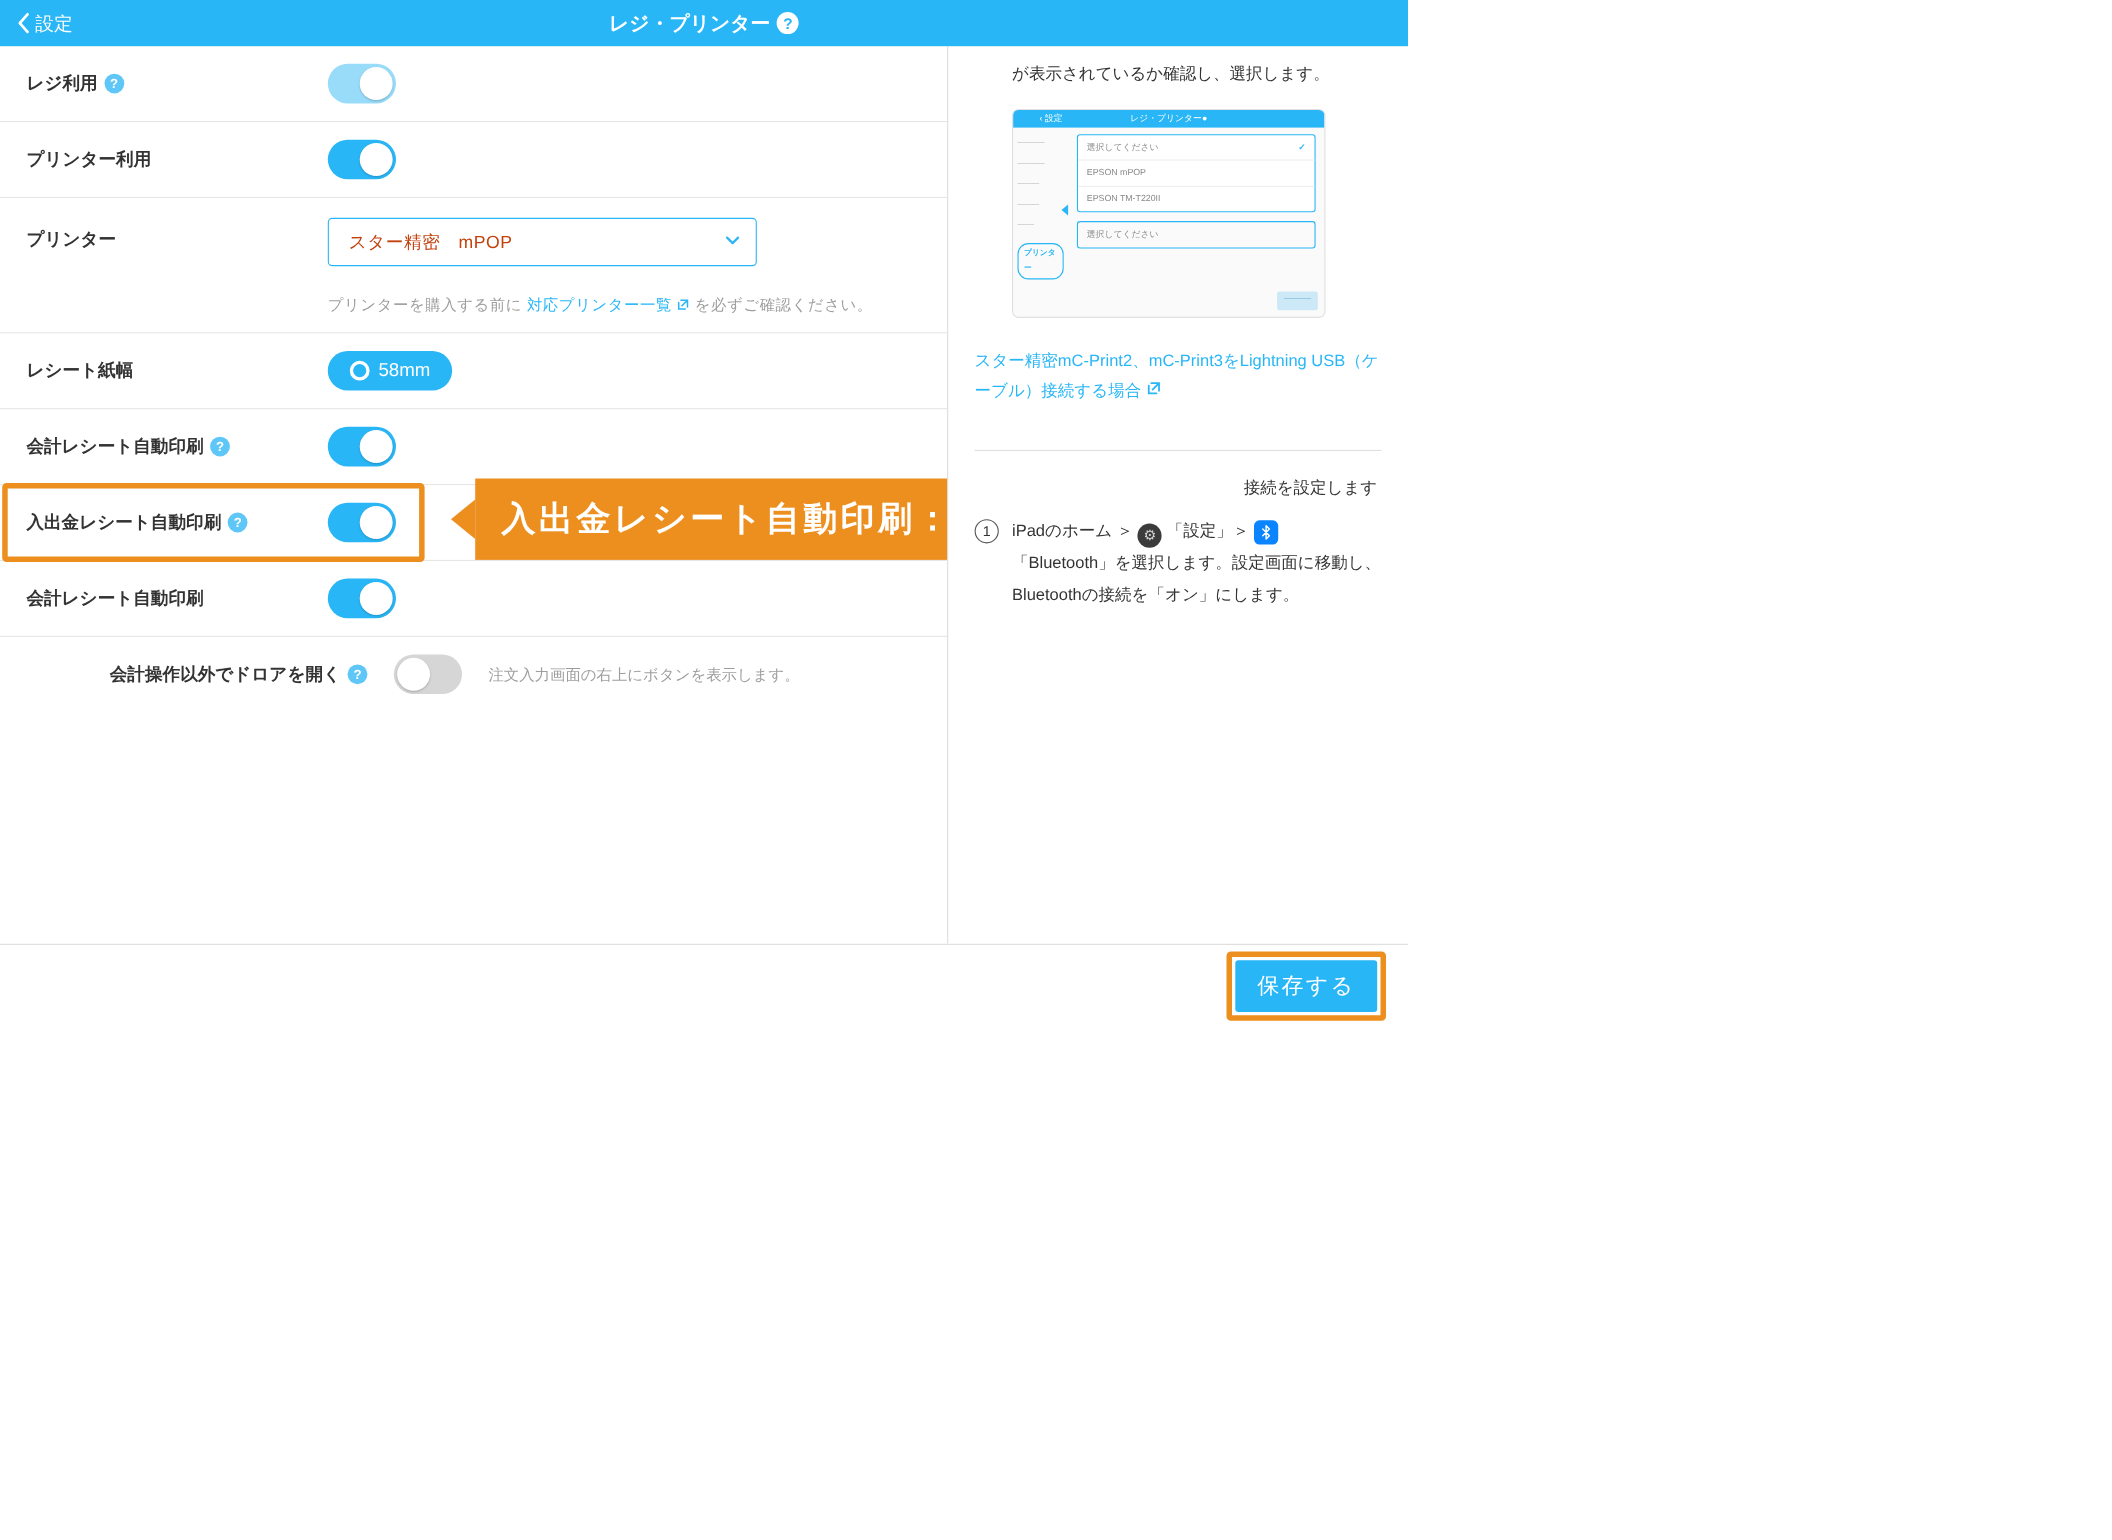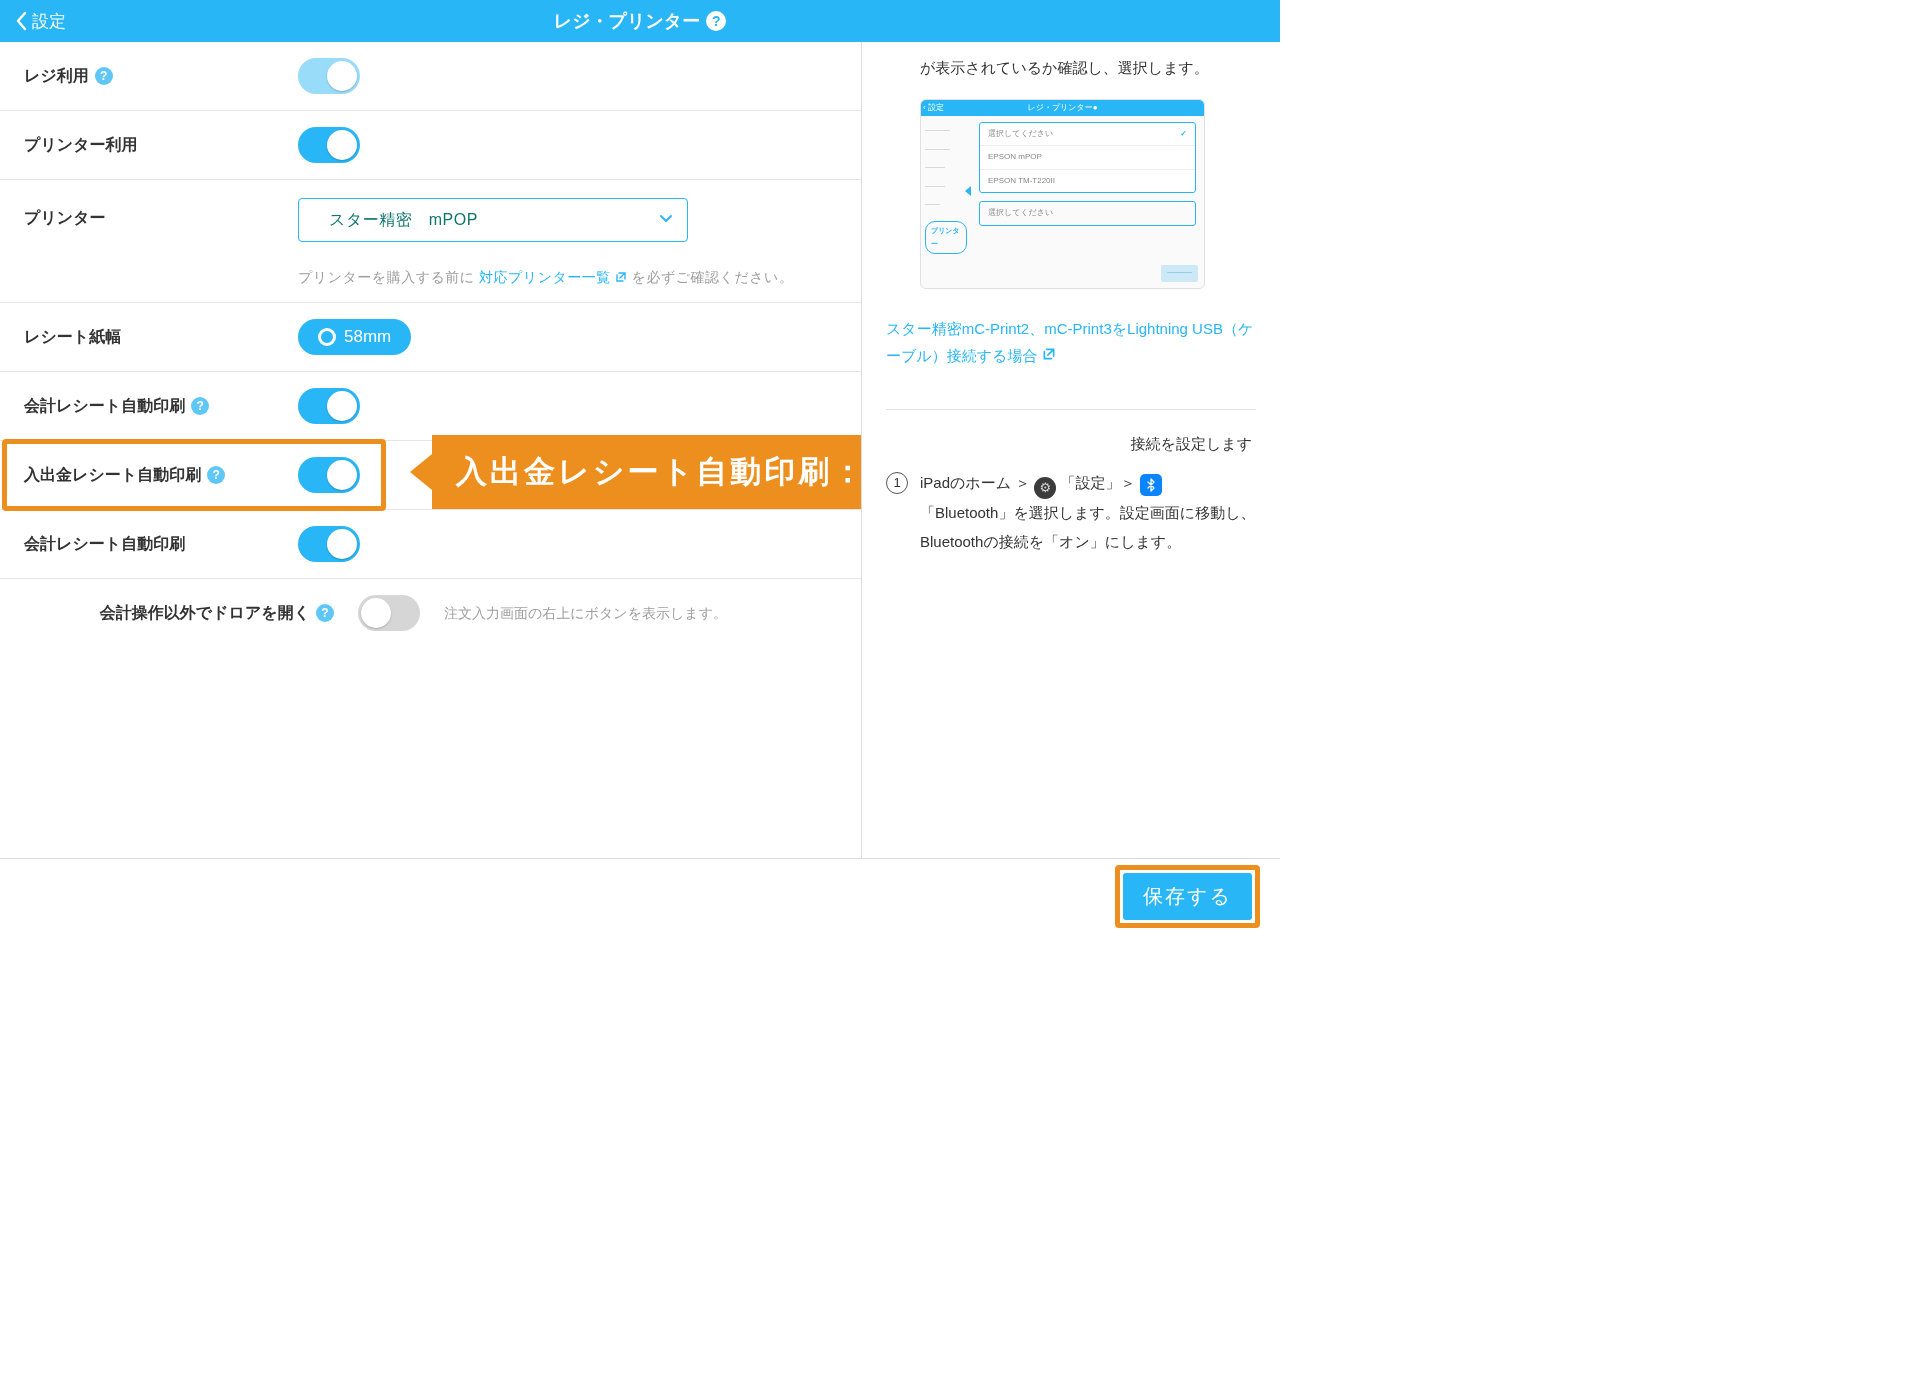--- a/index.html
+++ b/index.html
@@ -26,21 +26,21 @@
   .row.indent .lbl { padding-left: 40px; font-weight:600;justify-content:flex-end; }
 
   
   .toggle { width: 62px; height: 36px; border-radius: 18px; background: #d6d6d6; position: relative; cursor:pointer; flex:none; }
   .toggle .knob { position:absolute; width:30px; height:30px; border-radius:50%; background:#fff; top:3px; left:3px; box-shadow:0 1px 2px rgba(0,0,0,.2); }
   .toggle.on { background:#29b6f6; }
   .toggle.on .knob { left:auto; right:3px; }
   .toggle.light.on { background:#99dcfa; }
 
   
-  .select { width: 390px; height: 44px; border:1px solid #29b6f6; border-radius:4px; display:flex; align-items:center; padding:0 30px; color:#0f766e; font-size:16px; position:relative; cursor:pointer; letter-spacing: .5px;}
+  .select { width: 390px; height: 44px; border:1px solid #29b6f6; border-radius:4px; display:flex; align-items:center; padding:0 18px; color:#c2410c; font-size:16px; position:relative; cursor:pointer; letter-spacing: .5px;}
   .select .caret { position:absolute; right:14px; color:#29b6f6; }
   .printer-note { margin-top:24px; font-size:14px; color:#9e9e9e; letter-spacing:.5px; line-height:1.6; max-width: 520px;}
   .printer-note a { color:#29b6f6; text-decoration:none; }
 
   
   .pill { display:inline-flex; align-items:center; gap:8px; background:#29b6f6; color:#fff; border-radius:22px; padding: 8px 20px; font-size:17px; font-weight:500; }
   .pill .radio { width:18px; height:18px; border:3px solid #fff; border-radius:50%; }
 
   
   .hl-box { position:relative; }
@@ -57,21 +57,21 @@
   .right hr { border:none; border-top:1px solid #e0e0e0; margin: 40px 0 20px; }
   .right .step { display:flex; gap:12px; align-items:flex-start; margin-top:12px;}
   .right .step .num { width:22px; height:22px; border:1px solid #555; border-radius:50%; display:flex; align-items:center; justify-content:center; font-size:13px; flex:none; margin-top:3px;}
   .right .step .txt { line-height:1.9; }
   .badge-round { display:inline-flex; width:22px; height:22px; border-radius:50%; background:#3b3b3b; color:#d0d0d0; align-items:center; justify-content:center; font-size:13px; vertical-align:-4px;}
   .badge-bt { display:inline-flex; width:22px; height:22px; border-radius:5px; background:#0a84ff; color:#fff; align-items:center; justify-content:center; font-size:14px; vertical-align:-4px;}
 
   
   .thumb { width: 285px; height: 190px; border:1px solid #e0e0e0; border-radius:6px; margin: 18px 0 26px 34px; position:relative; background:#fafafa; overflow:hidden; }
   .thumb .th-head { height:16px; background:#29b6f6; color:#fff; font-size:8px; display:flex; align-items:center; justify-content:center; position:relative;}
-  .thumb .th-head .bk{position:absolute; left:2px; font-size:8px;}
+  .thumb .th-head .bk{position:absolute; left:24px; font-size:8px;}
   .thumb .th-body { display:flex; height: calc(100% - 16px);}
   .thumb .th-left { width:50px; padding:6px 4px; font-size:7px; color:#555;}
   .thumb .th-left div{ padding:3px 0; color:#bbb;}
   .thumb .th-left .bubble{ border:1.5px solid #29b6f6; color:#29b6f6; border-radius:10px; padding:3px 5px; font-weight:700; margin-top:6px; display:inline-block;}
   .thumb .th-right { flex:1; padding:6px 8px; position:relative;}
   .thumb .dd { border:1.5px solid #29b6f6; border-radius:3px; background:#fff; font-size:8px; color:#888;}
   .thumb .dd .opt{ padding:4px 8px; border-bottom:1px solid #eee; display:flex; justify-content:space-between;}
   .thumb .dd .opt:last-child{border:none;}
   .thumb .dd .opt .chk{color:#29b6f6; font-weight:700;}
   .thumb .sel { margin-top:8px; border:1.5px solid #29b6f6; border-radius:3px; padding:4px 8px; font-size:8px; color:#888; position:relative;}

